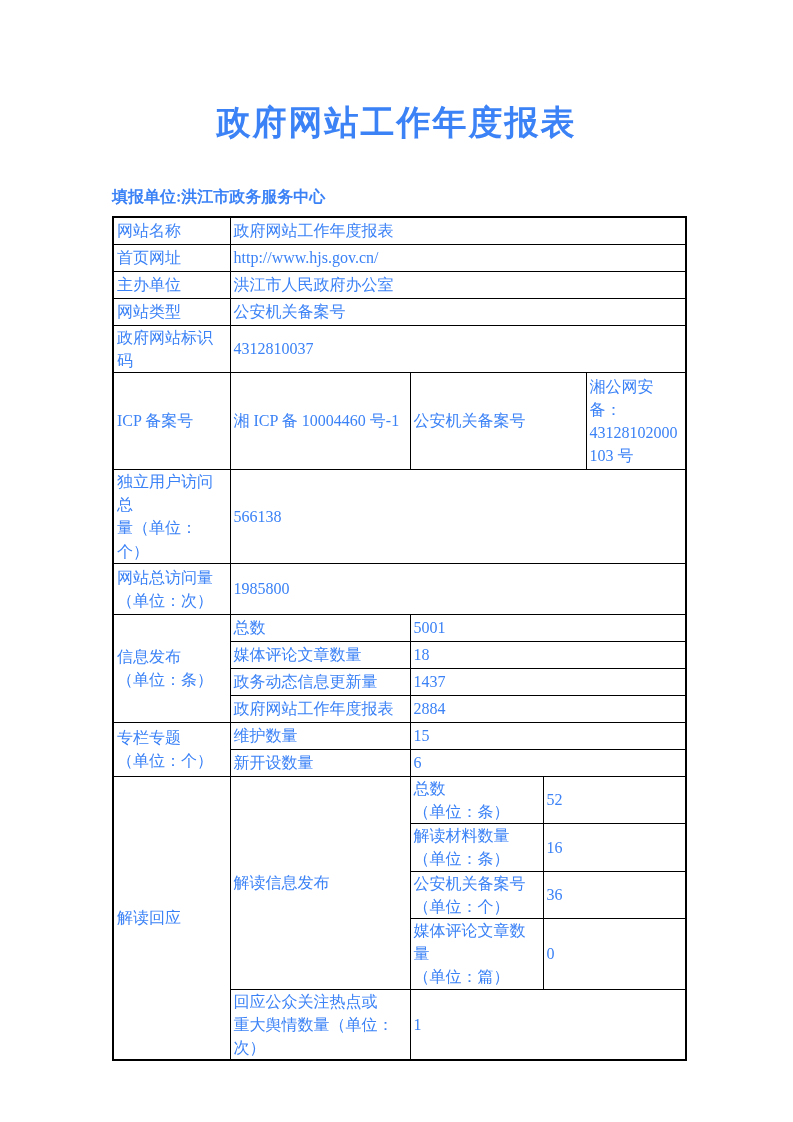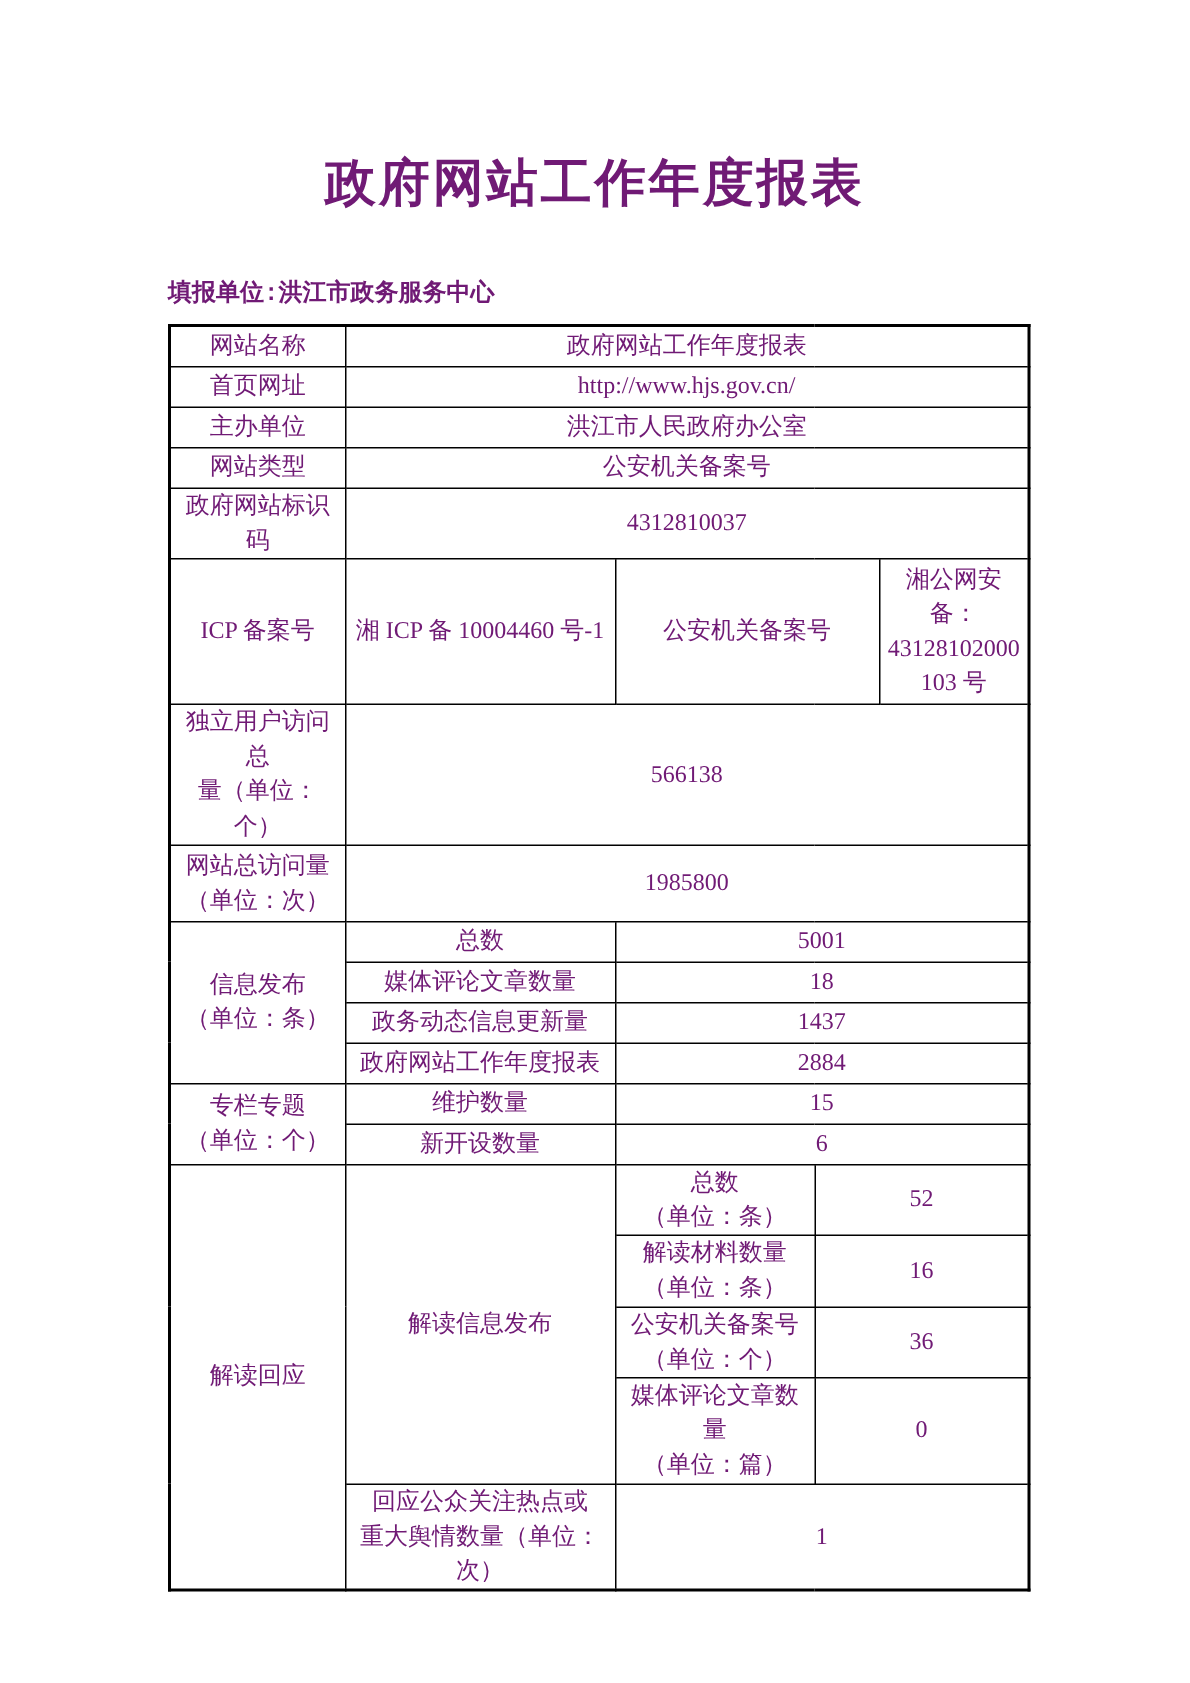--- a/index.html
+++ b/index.html
@@ -1,21 +1,21 @@
 <!DOCTYPE html>
 <html lang="zh"><head>
 <meta charset="utf-8">
 <style>
   html, body { margin: 0; padding: 0; background: #ffffff; }
   .page {
     position: relative;
     width: 793px;
     height: 1122px;
     background: #ffffff;
-    color: #701a75;
+    color: #3b82f6;
     overflow: hidden;
     font-family: "Liberation Serif", "DejaVu Serif", serif;
   }
   .title {
     margin: 0;
     padding-top: 100px;
     text-align: center;
     font-family: "Liberation Sans", "DejaVu Sans", sans-serif;
     font-weight: bold;
     font-size: 34px;
@@ -23,35 +23,35 @@
     letter-spacing: 2px;
   }
   .subtitle {
     margin-top: 22px;
     text-align: center;
     font-size: 18px;
     line-height: 24px;
   }
   .unit-line {
     margin: 42px 0 0 112px;
-    font-family: Liberation Mono, monospace;
+    font-family: Liberation Serif, serif;
     font-weight: bold;
     font-size: 16px;
     line-height: 21px;
   }
   table.report {
     margin: 9px 0 0 112px;
     width: 573px;
     border-collapse: collapse;
     table-layout: fixed;
     border: 2px solid #000;
   }
   table.report td {
     border: 1px solid #000;
-    text-align: center;
+    text-align: left;
     vertical-align: middle;
     padding: 0 3px;
     font-size: 16px;
     line-height: 1.45;
     white-space: pre-line;
     overflow: hidden;
   }
   .r27 { height: 27px; }
   .r97 { height: 97px; }
   .r52 { height: 52px; }

